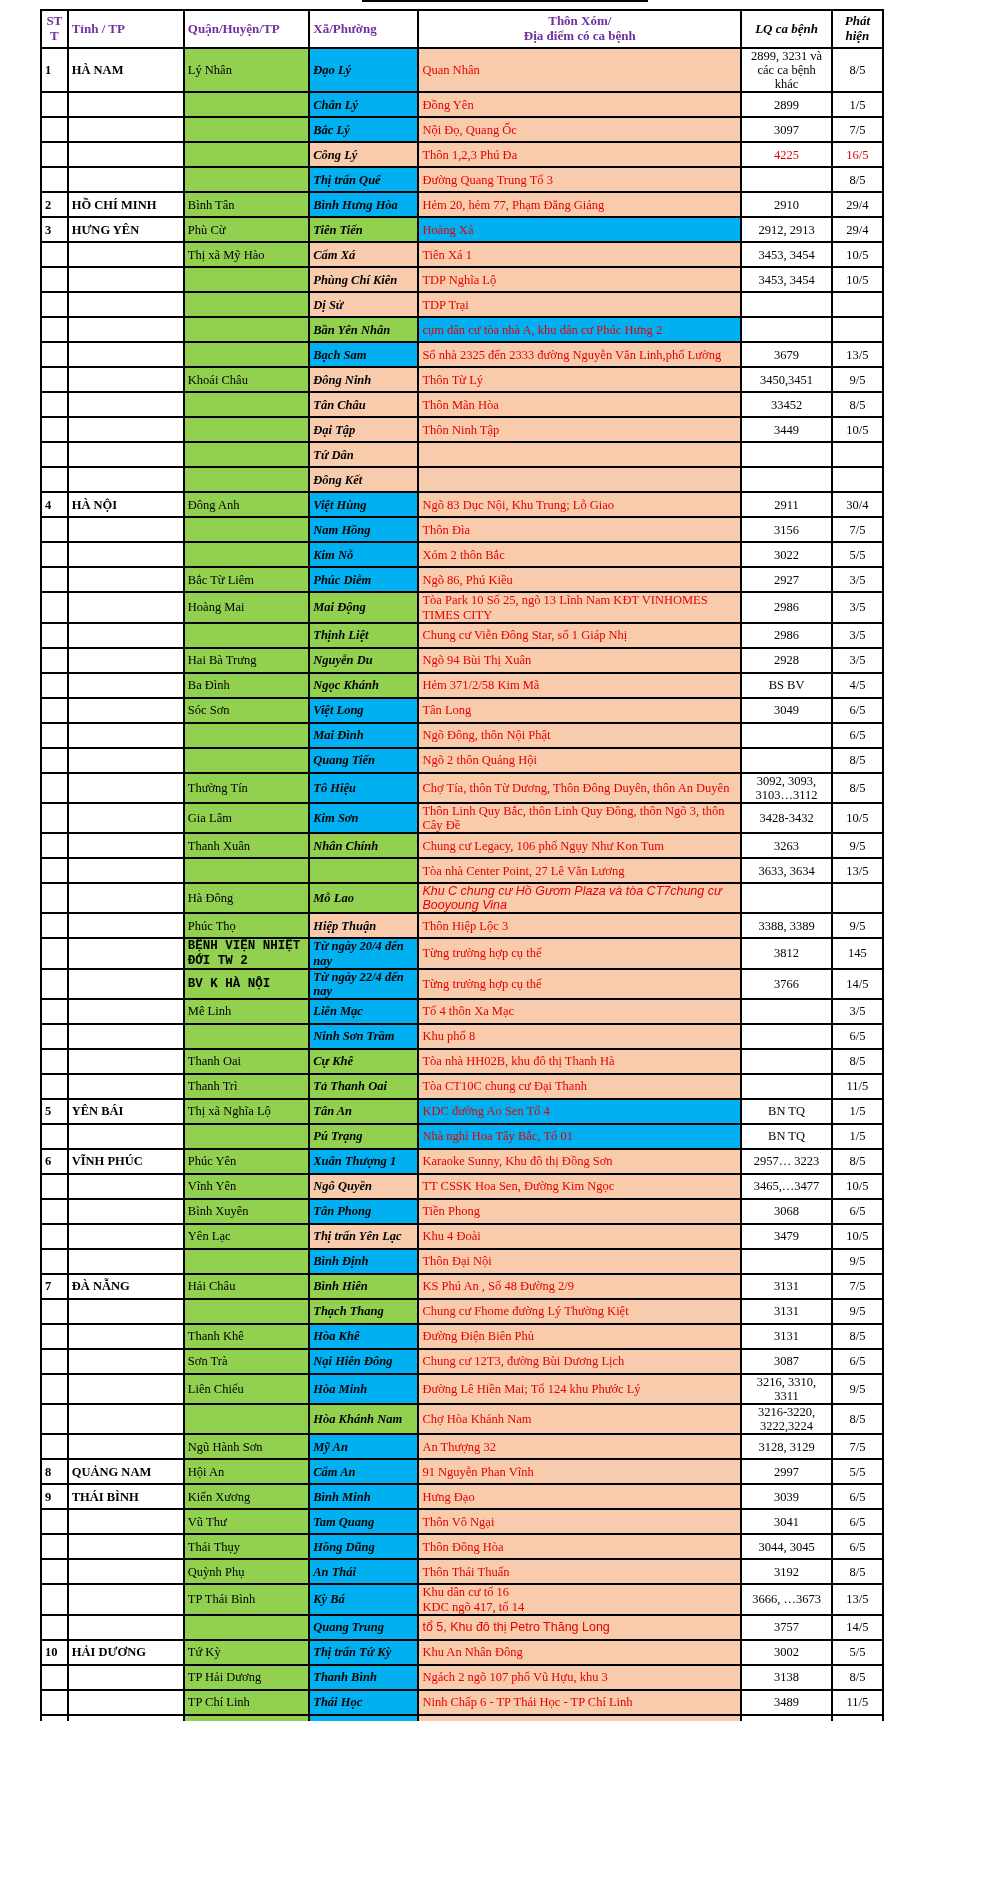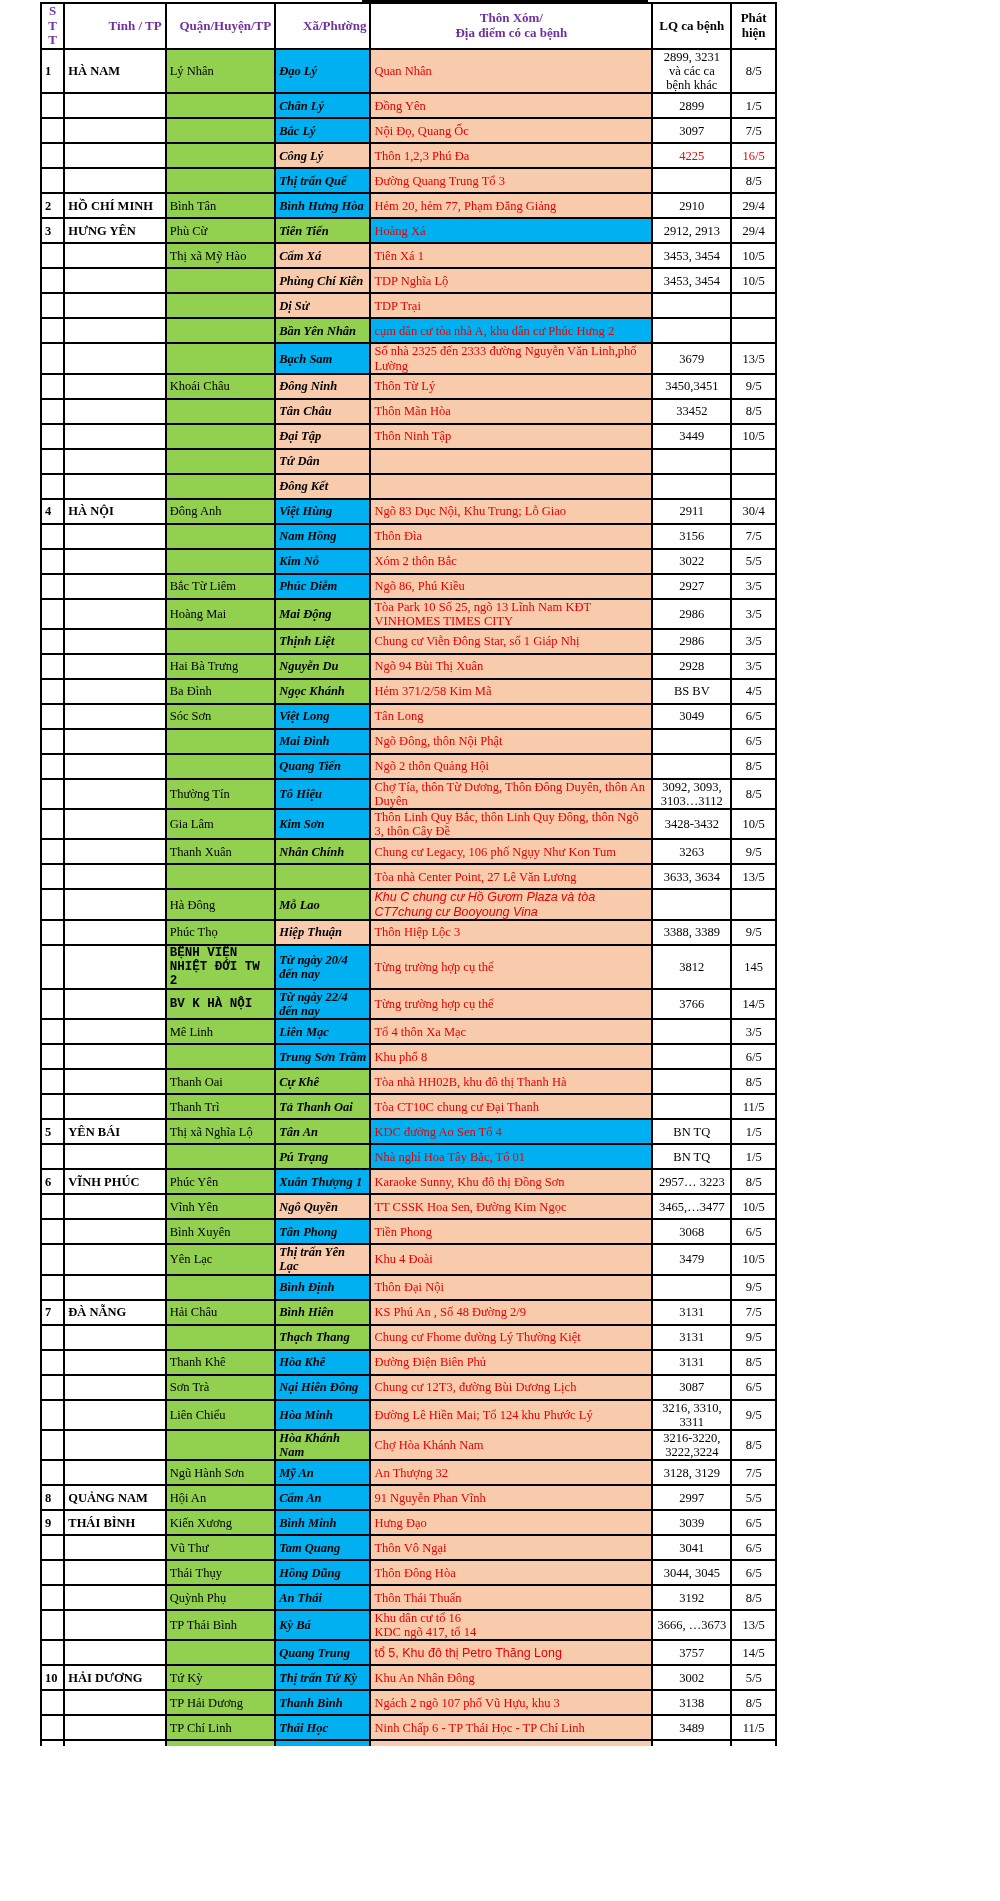--- a/index.html
+++ b/index.html
@@ -16,43 +16,43 @@
   }
   .top-artifact {
     position: absolute;
     top: 0; left: 362px;
     width: 286px; height: 2px;
     background: #000;
   }
   table.case-table {
     border-collapse: collapse;
     table-layout: fixed;
-    margin: 2px 0 0 40px;
-    width: 737px;
+    margin: 9px 0 0 40px;
+    width: 844px;
     border-radius: 11px;
   }
   .case-table th, .case-table td {
     border: 2px solid #000;
     padding: 0 3px;
     vertical-align: middle;
     font-size: 12.5px;
     line-height: 1.13;
     overflow: hidden;
     word-wrap: break-word;
   }
   .case-table thead th {
     height: 36px;
     font-weight: bold;
     font-size: 13px;
     color: var(--purple);
     text-align: center;
     white-space: pre-line;
   }
-  .case-table thead th.th-left { text-align: right; }
-  .case-table thead th.th-black { color: #000; }
+  .case-table thead th.th-left { text-align: left; }
+  .case-table thead th.th-black { color: #000; font-style: italic; }
   .case-table tbody td { height: 23px; }
 
   .c-stt  { width: 23px;  font-weight: bold; padding: 0 1px; }
   .c-prov { width: 100px; font-weight: bold; }
   .c-dist { width: 108px; }
   .c-ward { width: 94px;  font-weight: bold; font-style: italic; }
   .c-loc  { width: 278px; color: var(--red); white-space: pre-line; }
   .c-num  { width: 78px;  text-align: center; }
   .c-date { width: 44px;  text-align: center; }
 
@@ -425,21 +425,21 @@
         <td class="c-dist bg-g">Mê Linh</td>
         <td class="c-ward bg-b">Liên Mạc</td>
         <td class="c-loc bg-o">Tổ 4 thôn Xa Mạc</td>
         <td class="c-num"></td>
         <td class="c-date">3/5</td>
       </tr>
       <tr>
         <td class="c-stt"></td>
         <td class="c-prov"></td>
         <td class="c-dist bg-g"></td>
-        <td class="c-ward bg-b">Trung Sơn Trầm</td>
+        <td class="c-ward bg-b">Ninh Sơn Trầm</td>
         <td class="c-loc bg-o">Khu phố 8</td>
         <td class="c-num"></td>
         <td class="c-date">6/5</td>
       </tr>
       <tr>
         <td class="c-stt"></td>
         <td class="c-prov"></td>
         <td class="c-dist bg-g">Thanh Oai</td>
         <td class="c-ward bg-g">Cự Khê</td>
         <td class="c-loc bg-o">Tòa nhà HH02B, khu đô thị Thanh Hà</td>

